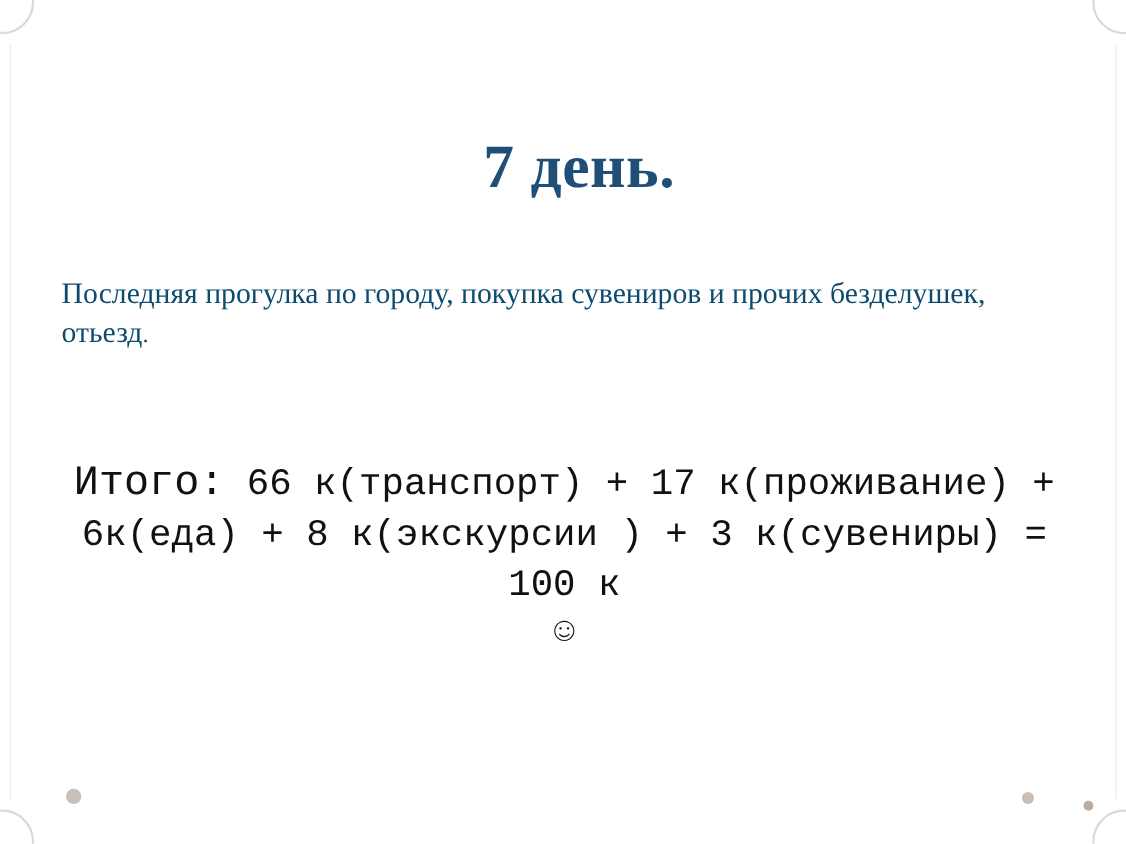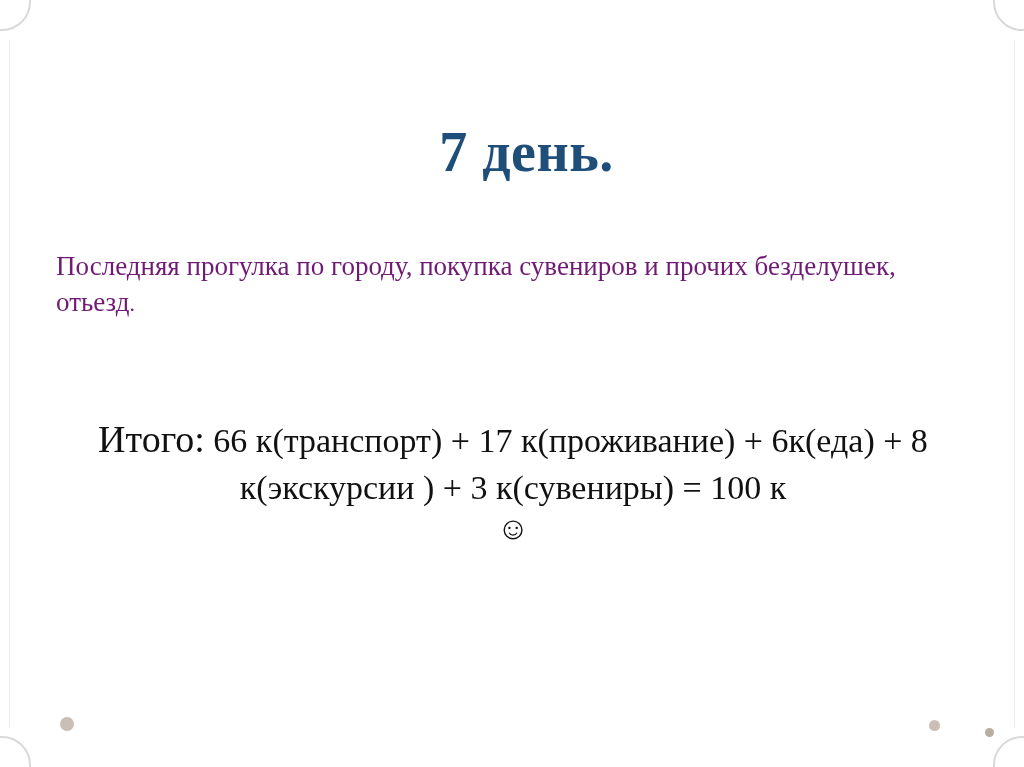--- a/index.html
+++ b/index.html
@@ -56,37 +56,37 @@
     font-weight: bold;
     letter-spacing: 0.5px;
     padding-left: 29px;
   }
 
   .body-text {
     position: absolute;
     left: 56px;
     top: 222px;
     width: 900px;
-    color: #701a75;
+    color: #0c4a6e;
     font-family: "Liberation Serif", serif;
     font-size: 27px;
     line-height: 1.32;
   }
   .body-text .small-tail {
     font-size: 22px;
   }
 
   .total-text {
     position: absolute;
     left: 48px;
     top: 380px;
     width: 930px;
     text-align: center;
     color: #111111;
-    font-family: Liberation Serif, serif;
+    font-family: Liberation Mono, monospace;
     font-size: 34px;
     line-height: 1.35;
   }
   .total-text .lead {
     font-size: 38px;
   }
   .smiley {
     display: block;
     font-size: 32px;
     line-height: 1.1;

